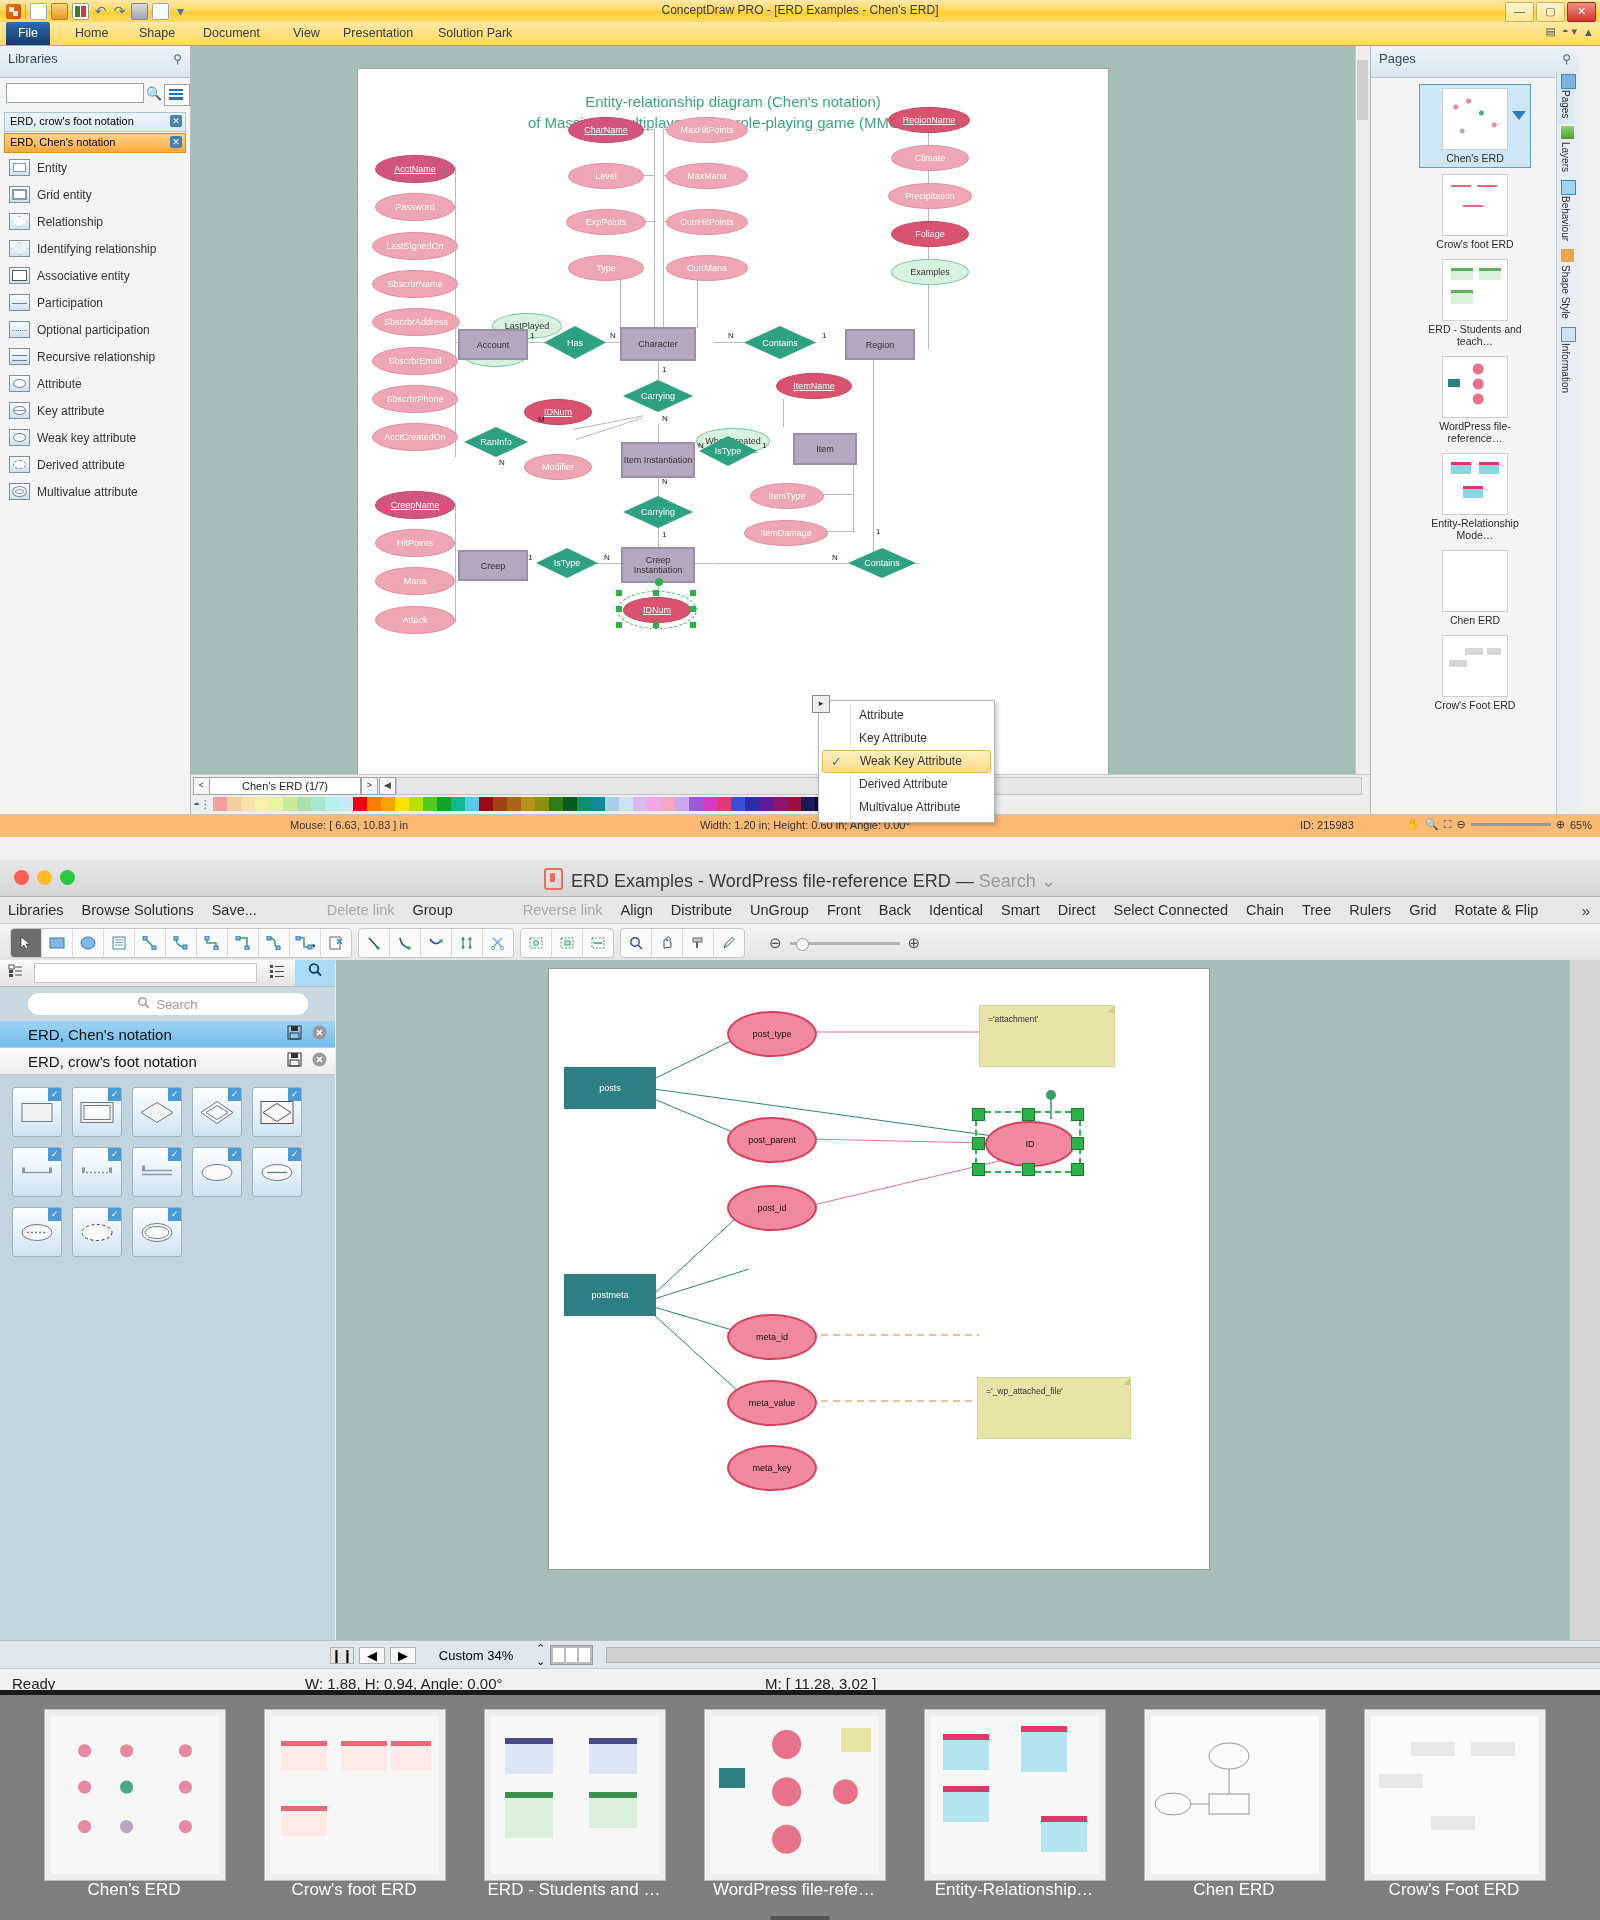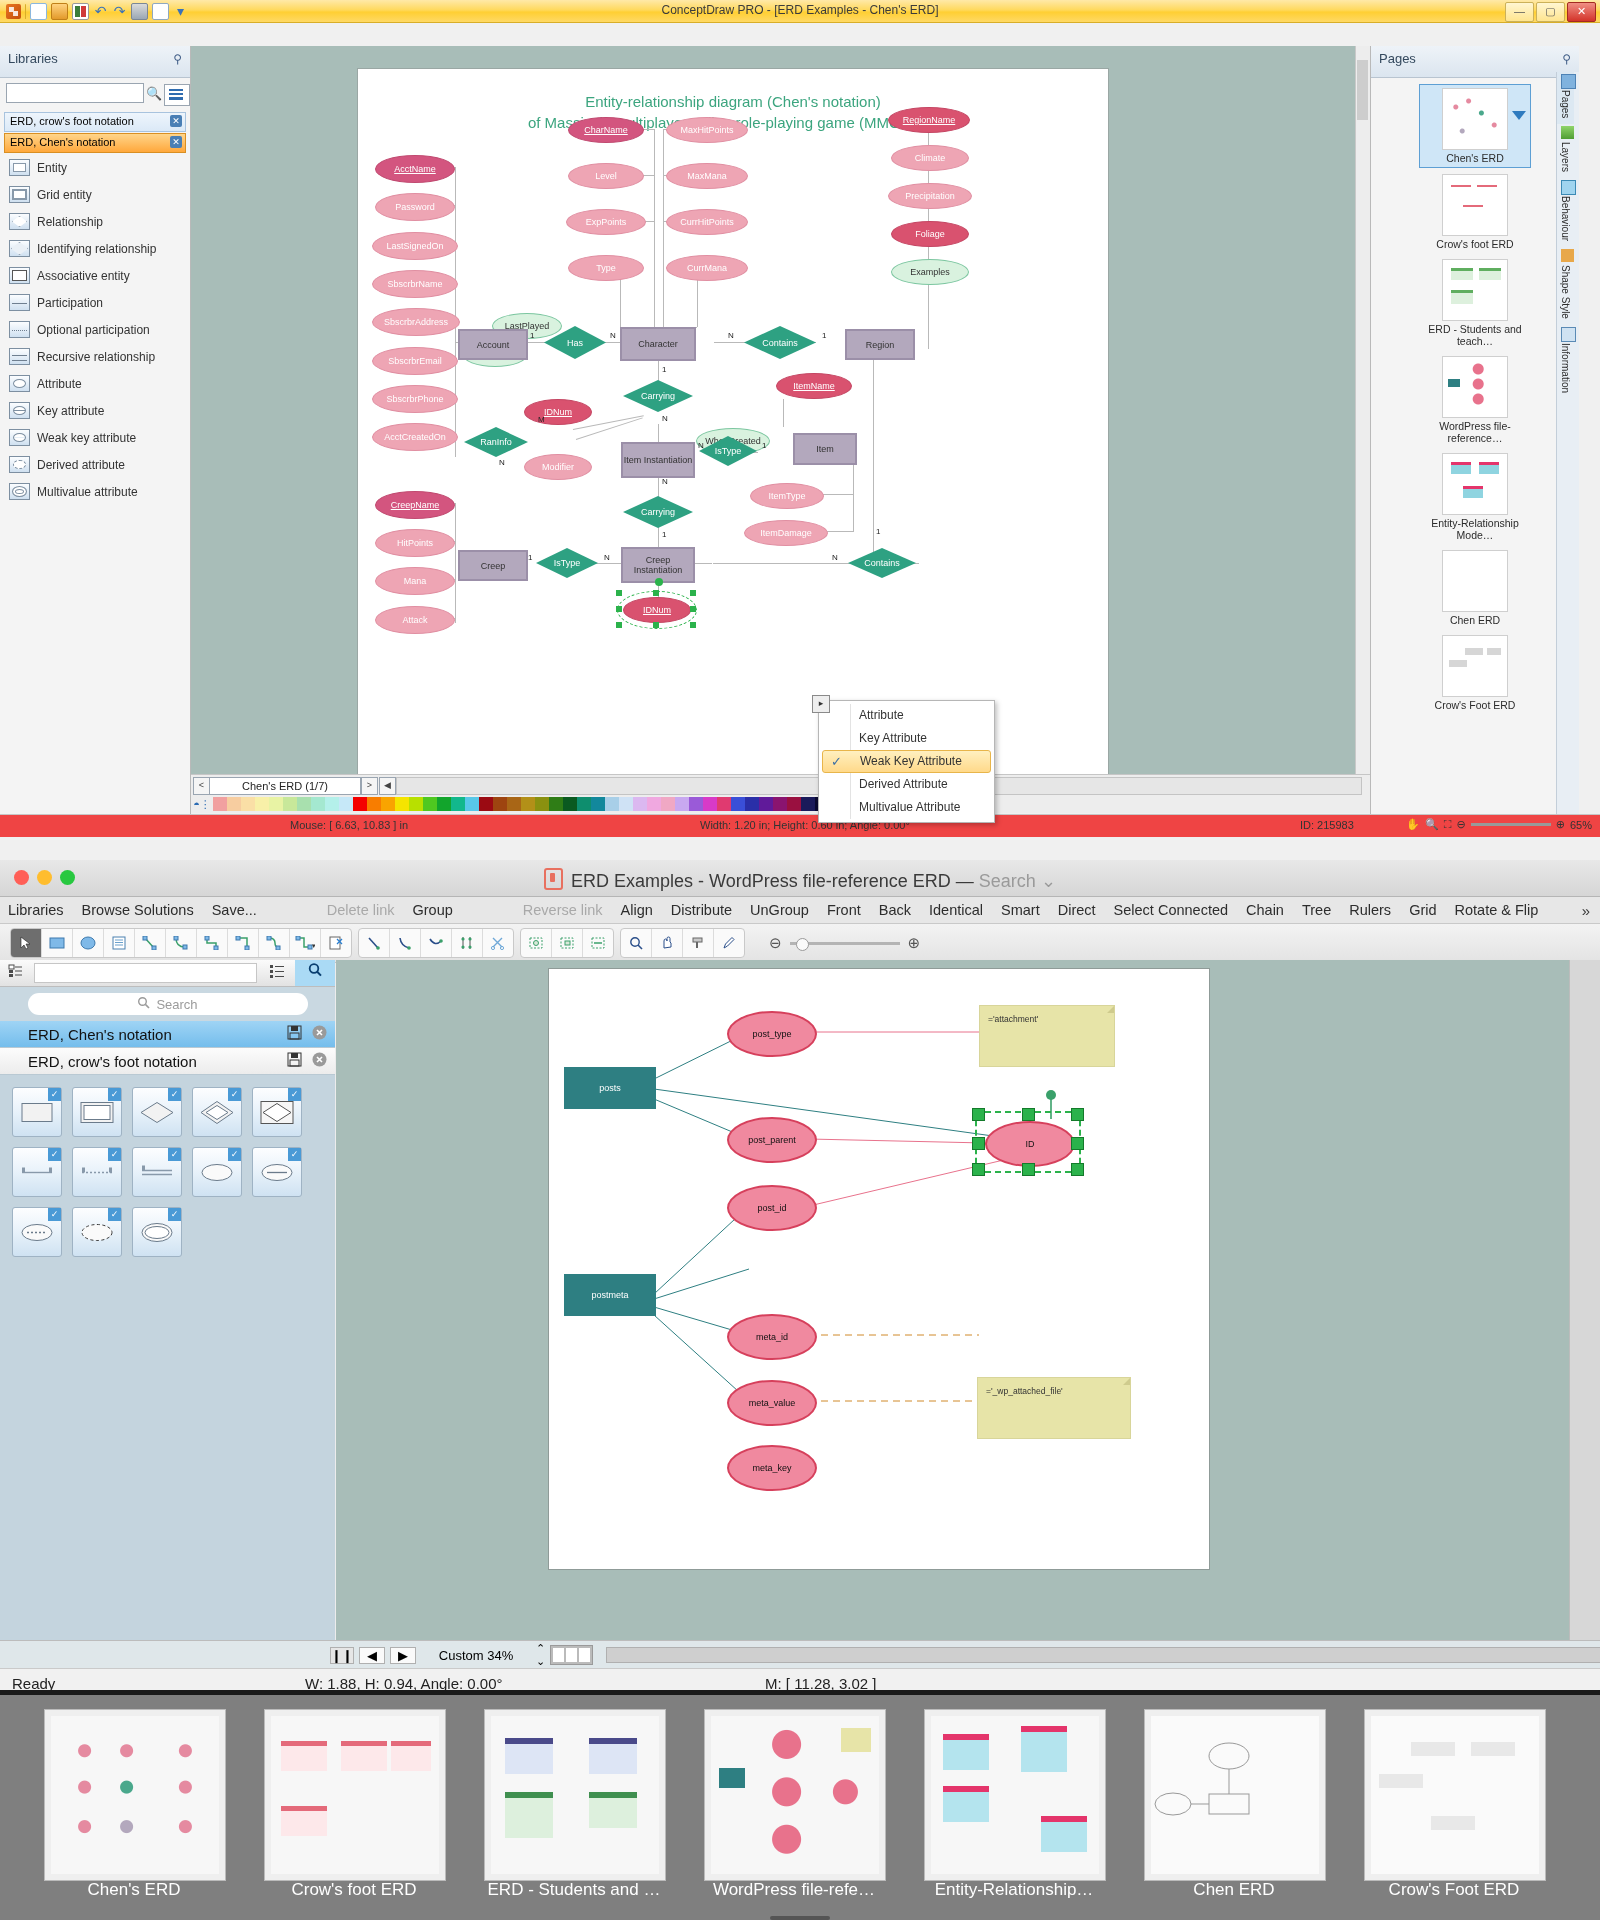--- a/index.html
+++ b/index.html
@@ -120,21 +120,21 @@
 
   
   .pgnav{position:absolute;left:191px;top:774px;width:1179px;height:20px;background:#ededed;border-top:1px solid #c6c6c6;}
   .pgnav .box{position:absolute;left:18px;top:2px;width:150px;height:16px;background:#fff;border:1px solid #9aa5b1;
     font-size:11px;text-align:center;line-height:16px;color:#222;}
   .pgnav .arw{position:absolute;top:2px;width:15px;height:16px;border:1px solid #9aa5b1;background:#f5f5f5;
     font-size:9px;text-align:center;line-height:15px;color:#444;}
   .pgnav .hbar{position:absolute;left:205px;top:2px;right:8px;height:16px;background:#e6e6e6;border:1px solid #c4c4c4;}
   .palette{position:absolute;left:191px;top:795px;width:1179px;height:18px;background:#ededed;display:flex;align-items:center;}
   .sw{width:14px;height:14px;flex:none;}
-  .status{position:absolute;left:0;top:814px;width:1600px;height:22px;background:#ef4444;border-top:1px solid #c6c6c6;
+  .status{position:absolute;left:0;top:814px;width:1600px;height:22px;background:#fdba74;border-top:1px solid #c6c6c6;
     font-size:11px;color:#333;}
   .status .cell{position:absolute;top:4px;}
   .zoomctl{position:absolute;right:8px;top:3px;display:flex;align-items:center;gap:5px;font-size:11px;}
 
   
   .mac{position:absolute;left:0;top:860px;width:1600px;height:820px;background:#ececec;}
   .mactitle{height:36px;background:linear-gradient(180deg,#e8e8e8,#d6d6d6);border-bottom:1px solid #b5b5b5;position:relative;}
   .traffic{position:absolute;left:14px;top:10px;display:flex;gap:8px;}
   .traffic i{width:15px;height:15px;border-radius:50%;display:block;}
   .mactitle .t{position:absolute;left:0;top:8px;width:1600px;text-align:center;font-size:18px;color:#3a3a3a;}
@@ -208,20 +208,34 @@
       <span class="ic-undo">▾</span>
     </div>
     <div class="txt">ConceptDraw PRO - [ERD Examples - Chen's ERD]</div>
     <div class="wbtns">
       <div>—</div>
       <div>▢</div>
       <div class="close">✕</div>
     </div>
   </div>
 
+  <div class="ribbon">
+    <div class="tab file" style="line-height:23px">File</div>
+    <div class="tab" style="left:62px">Home</div>
+    <div class="tab" style="left:126px">Shape</div>
+    <div class="tab" style="left:190px">Document</div>
+    <div class="tab" style="left:280px">View</div>
+    <div class="tab" style="left:330px">Presentation</div>
+    <div class="tab" style="left:425px">Solution Park</div>
+    <div class="rib-right">
+      <span>▤</span>
+      <span>◓ ▾</span>
+      <span>▲</span>
+    </div>
+  </div>
 
   <div class="libpanel">
     <div class="libhead">
       <span>Libraries</span>
       <span class="pin">⚲</span>
     </div>
     <div class="libsearch">
       <input type="text" value="" style="">
       <span class="mag">🔍</span>
       <span class="tree"></span>

